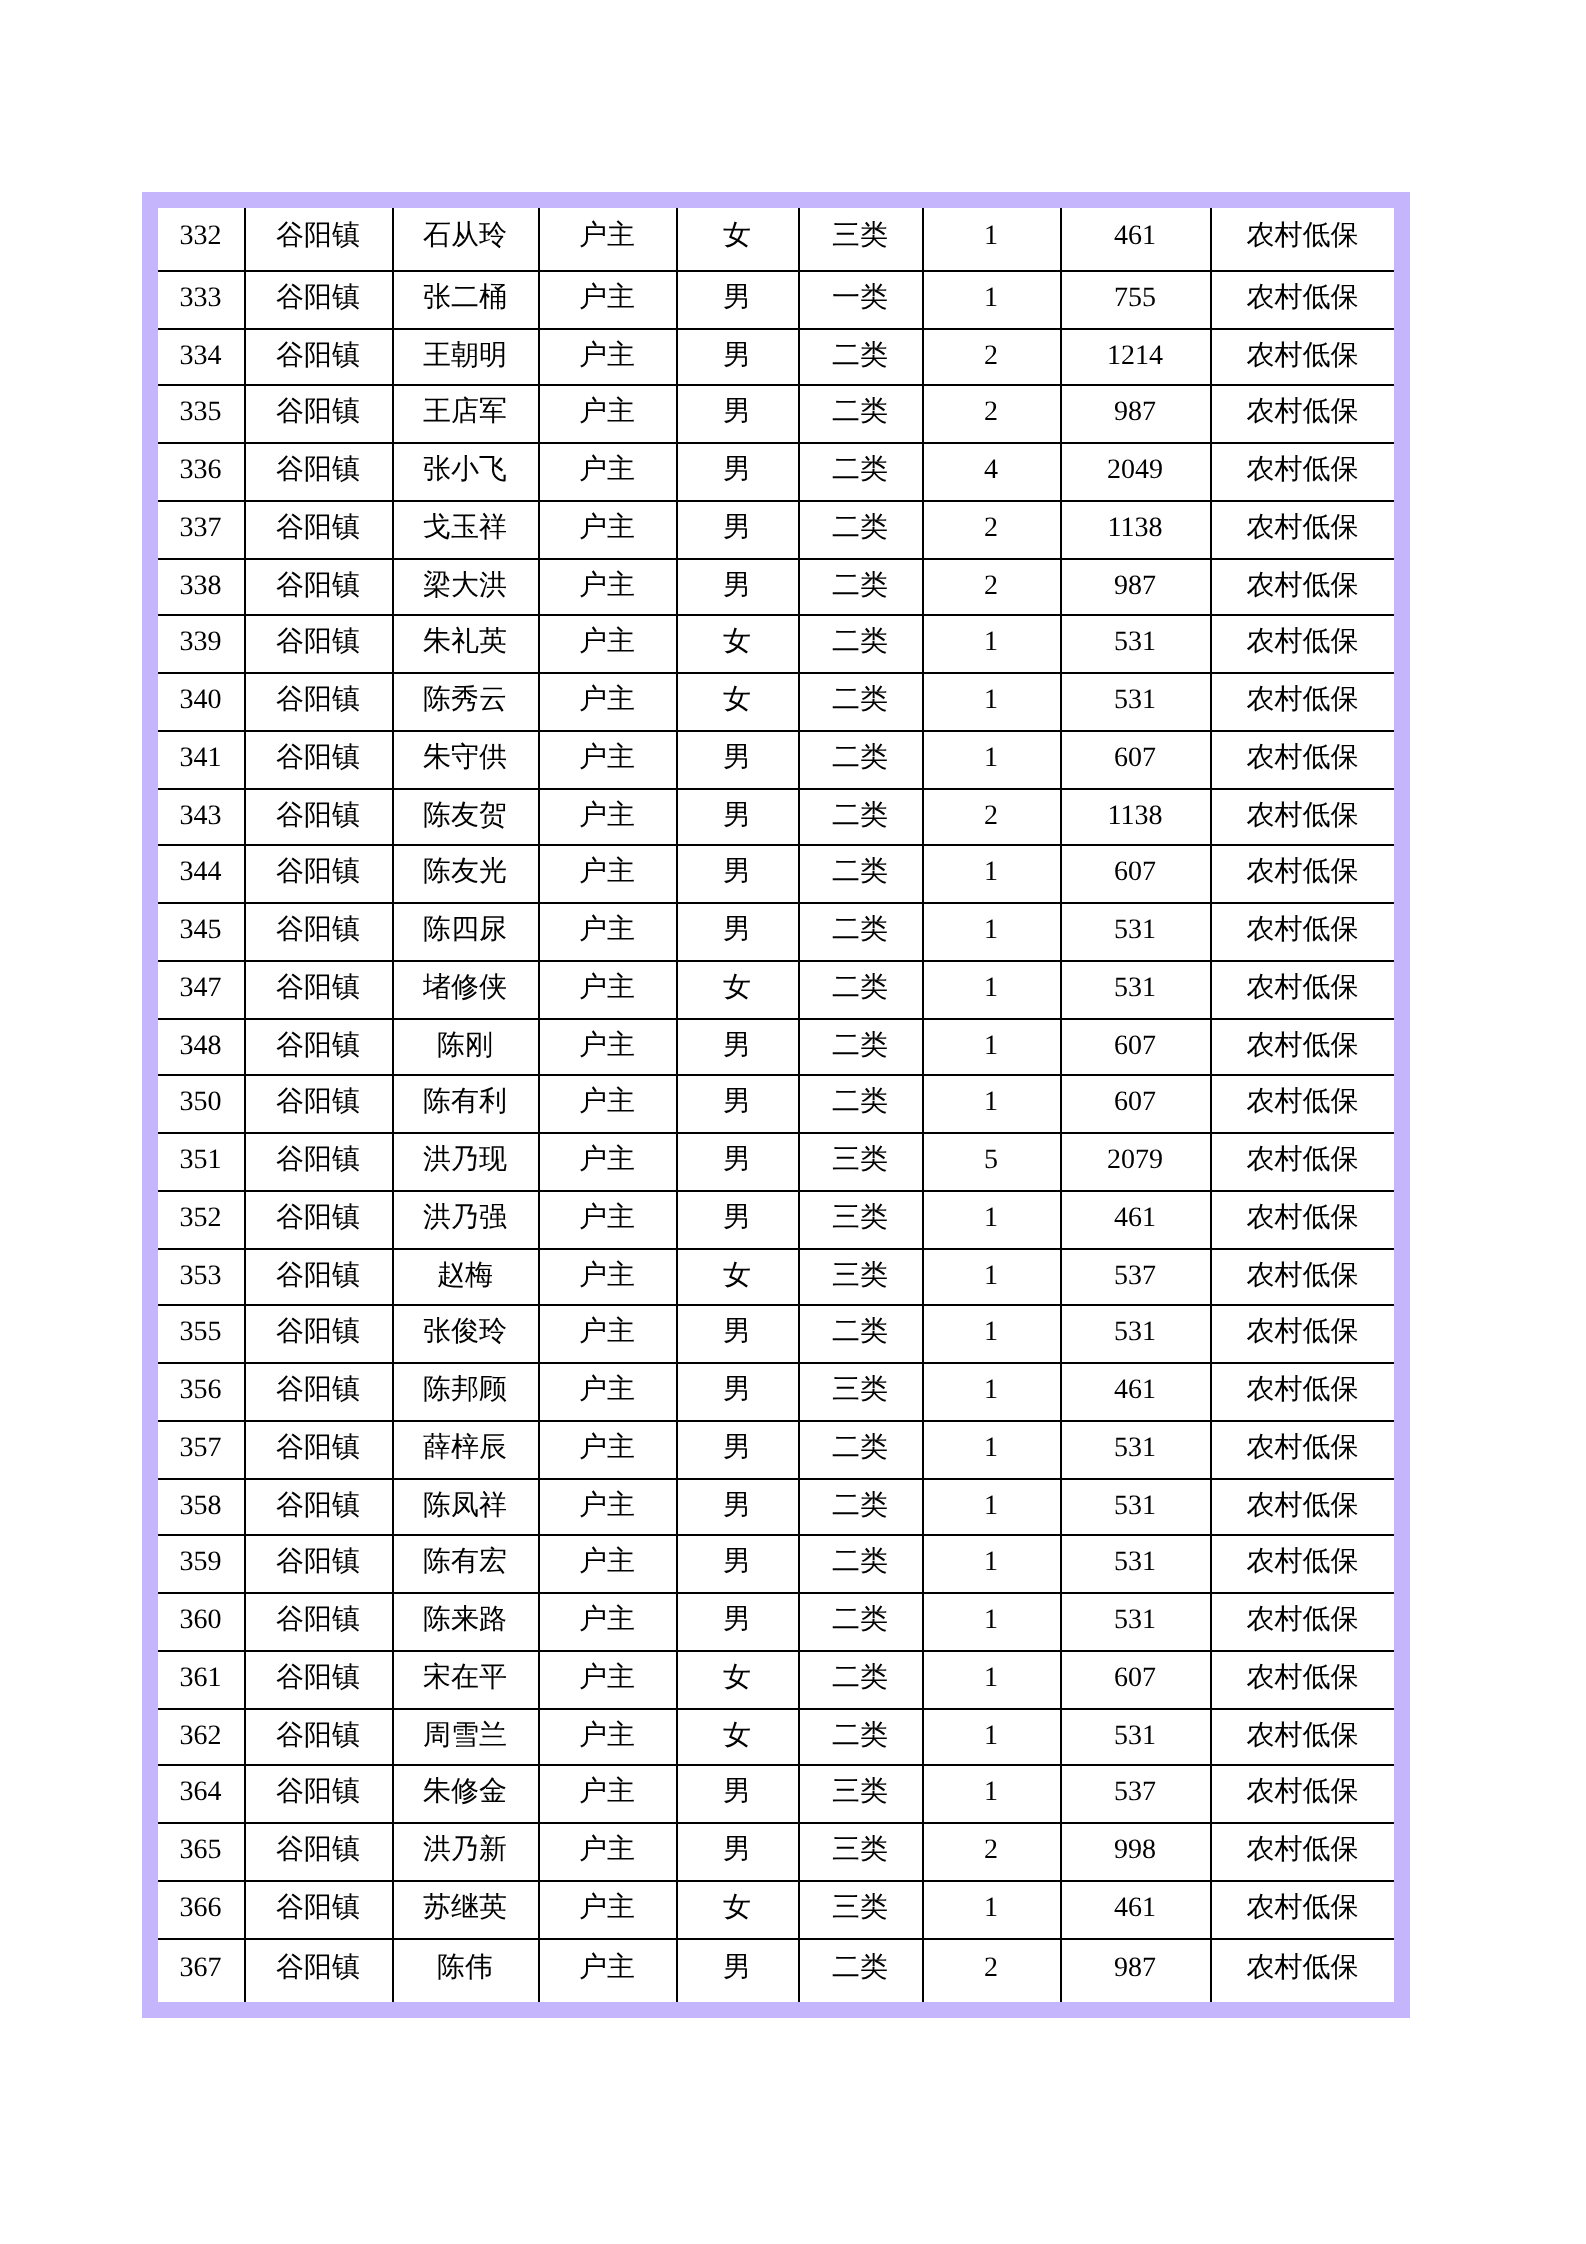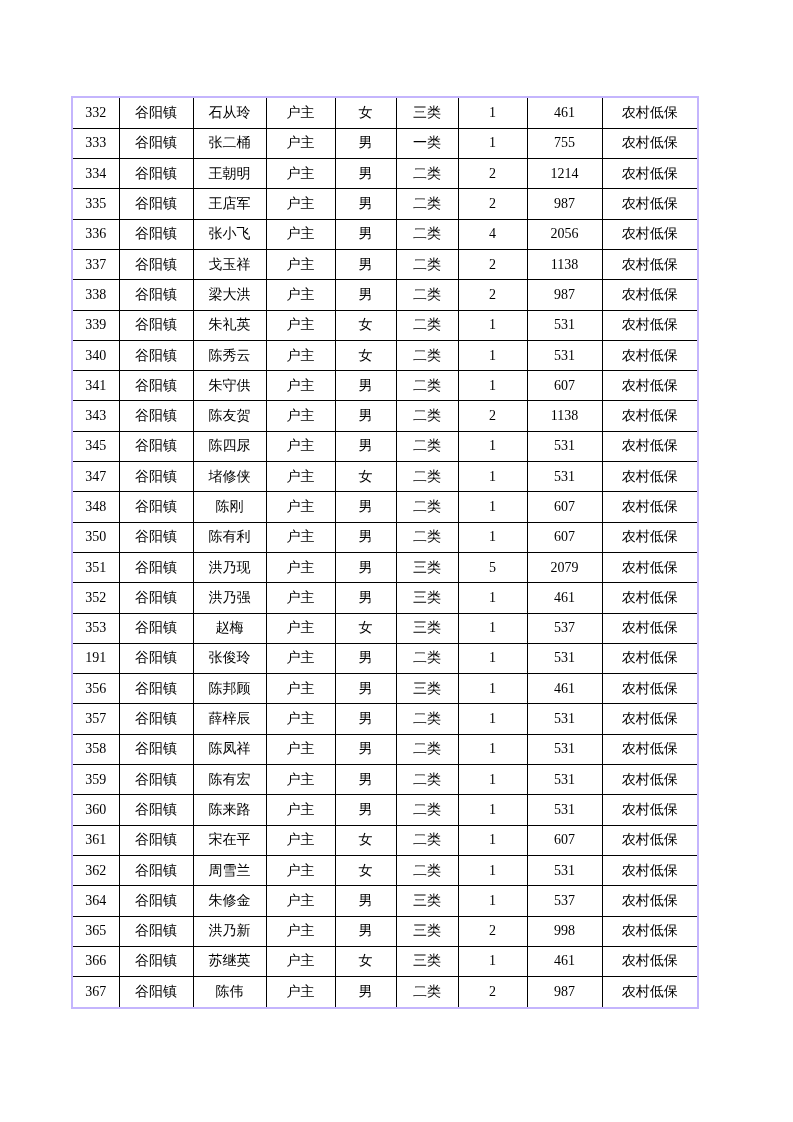--- a/index.html
+++ b/index.html
@@ -17,21 +17,21 @@
     color: #000000;
   }
   table.welfare-table {
     position: absolute;
     left: 71px;
     top: 96px;
     width: 626px;
     height: 913px;
     border-collapse: collapse;
     table-layout: fixed;
-    border: 2px solid #c4b5fd;
+    border: 8px solid #c4b5fd;
   }
   table.welfare-table td {
     border: 1.5px solid #000000;
     text-align: center;
     vertical-align: middle;
     font-size: 14px;
     line-height: 1;
     padding: 0;
     overflow: hidden;
     white-space: nowrap;
@@ -108,21 +108,21 @@
           <td>农村低保</td>
         </tr>
         <tr>
           <td>336</td>
           <td>谷阳镇</td>
           <td>张小飞</td>
           <td>户主</td>
           <td>男</td>
           <td>二类</td>
           <td>4</td>
-          <td>2056</td>
+          <td>2049</td>
           <td>农村低保</td>
         </tr>
         <tr>
           <td>337</td>
           <td>谷阳镇</td>
           <td>戈玉祥</td>
           <td>户主</td>
           <td>男</td>
           <td>二类</td>
           <td>2</td>
@@ -175,20 +175,31 @@
         </tr>
         <tr>
           <td>343</td>
           <td>谷阳镇</td>
           <td>陈友贺</td>
           <td>户主</td>
           <td>男</td>
           <td>二类</td>
           <td>2</td>
           <td>1138</td>
+          <td>农村低保</td>
+        </tr>
+        <tr>
+          <td>344</td>
+          <td>谷阳镇</td>
+          <td>陈友光</td>
+          <td>户主</td>
+          <td>男</td>
+          <td>二类</td>
+          <td>1</td>
+          <td>607</td>
           <td>农村低保</td>
         </tr>
         <tr>
           <td>345</td>
           <td>谷阳镇</td>
           <td>陈四尿</td>
           <td>户主</td>
           <td>男</td>
           <td>二类</td>
           <td>1</td>
@@ -255,21 +266,21 @@
           <td>谷阳镇</td>
           <td>赵梅</td>
           <td>户主</td>
           <td>女</td>
           <td>三类</td>
           <td>1</td>
           <td>537</td>
           <td>农村低保</td>
         </tr>
         <tr>
-          <td>191</td>
+          <td>355</td>
           <td>谷阳镇</td>
           <td>张俊玲</td>
           <td>户主</td>
           <td>男</td>
           <td>二类</td>
           <td>1</td>
           <td>531</td>
           <td>农村低保</td>
         </tr>
         <tr>

